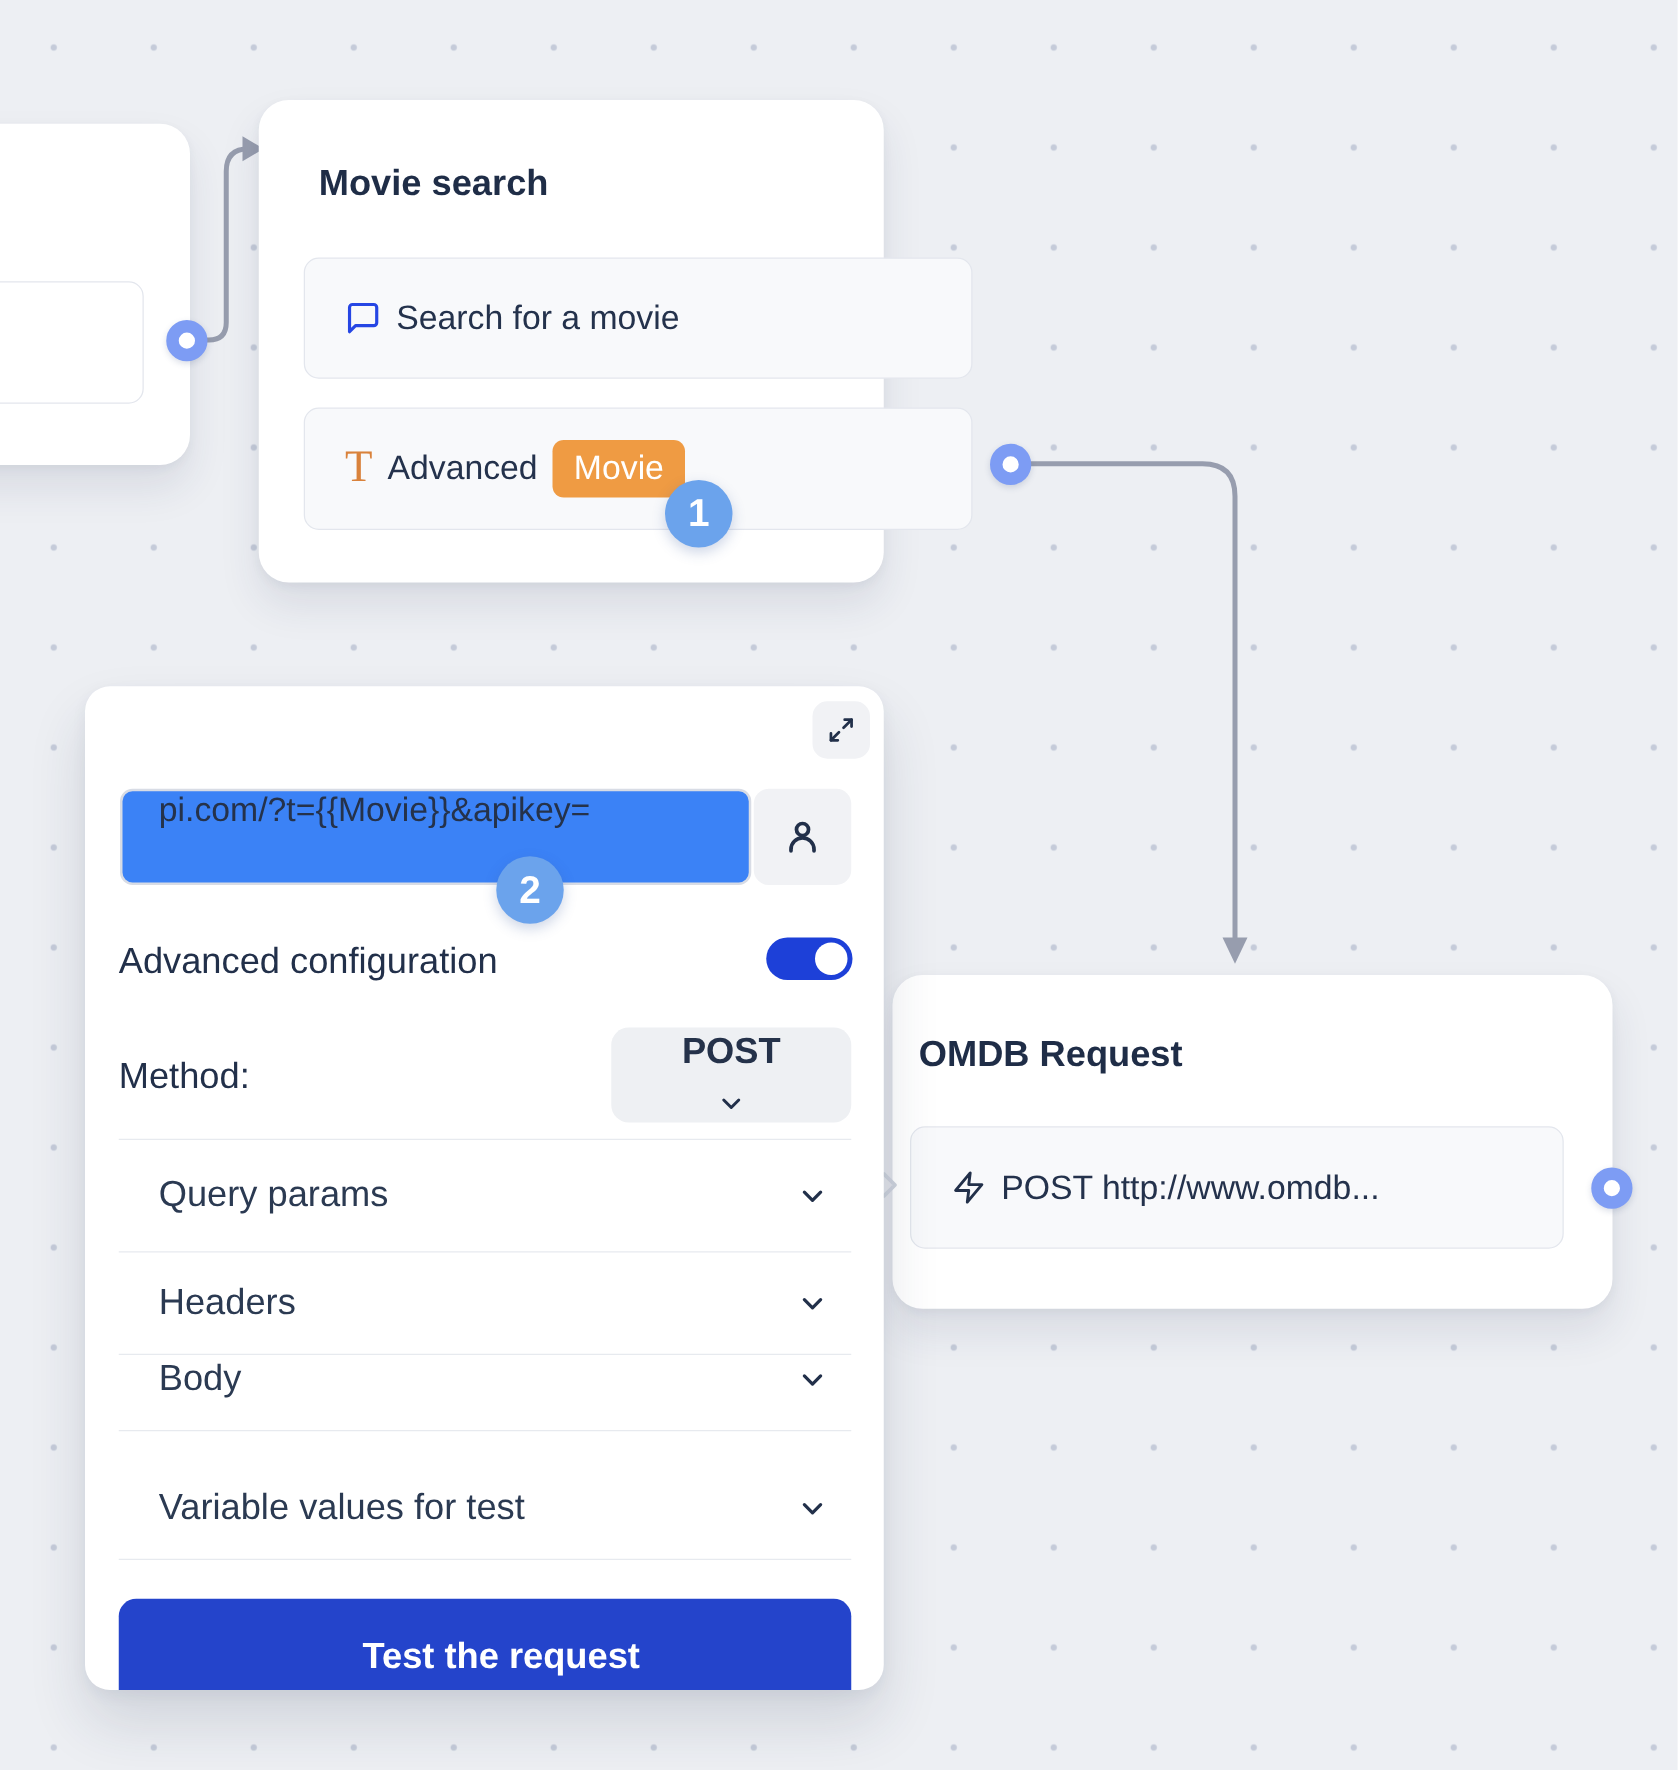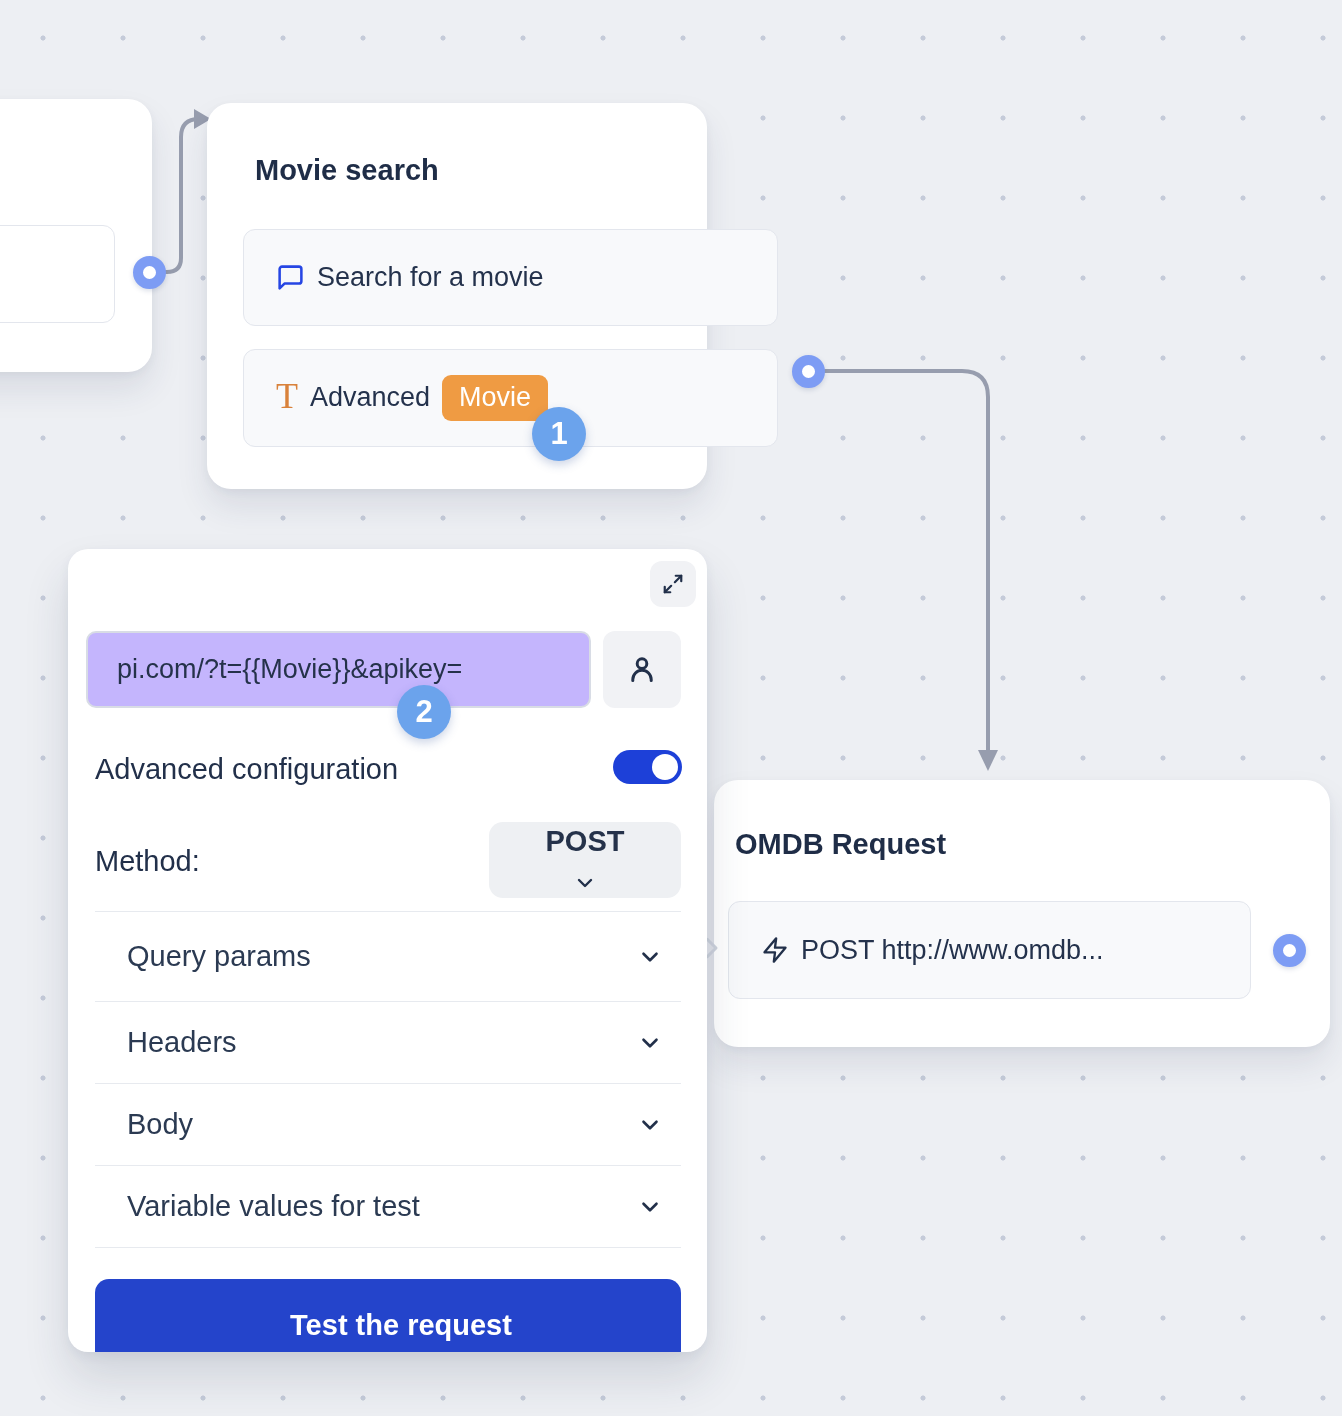--- a/index.html
+++ b/index.html
@@ -43,23 +43,23 @@
   .panel{
     position:absolute;left:68px;top:549px;width:639px;height:803px;background:#fff;
     border-radius:20px;z-index:3;overflow:hidden;
     box-shadow:0 26px 46px rgba(35,48,80,.14),0 4px 12px rgba(35,48,80,.06);
   }
   .sq-btn{
     position:absolute;background:#f1f2f5;border-radius:12px;border:none;
     display:flex;align-items:center;justify-content:center;cursor:pointer;
   }
   .url-input{
-    position:absolute;left:18px;top:82px;width:505px;height:77px;box-sizing:border-box;
-    background:#c4b5fd;border:2px solid #d8dce5;border-radius:10px;
-    display:flex;align-items:center;overflow:hidden;padding-left:29px;
+    position:absolute;left:28px;top:82px;width:505px;height:77px;box-sizing:border-box;
+    background:#3b82f6;border:2px solid #d8dce5;border-radius:10px;
+    display:flex;overflow:hidden;padding-left:29px;
   }
   .url-input span{font-size:27px;color:#25324a;white-space:nowrap;}
   .panel-label{position:absolute;font-size:29px;color:#22304a;}
   .toggle{
     position:absolute;left:545px;top:201px;width:69px;height:34px;border-radius:17px;
     background:#1d40d8;cursor:pointer;
   }
   .toggle .knob{position:absolute;right:4px;top:4px;width:26px;height:26px;border-radius:50%;background:#fff;}
   .dropdown{
     position:absolute;left:421px;top:273px;width:192px;height:76px;background:#eef0f3;border-radius:14px;
@@ -90,21 +90,21 @@
     <polygon points="194,109 211,119 194,129" fill="#979dae"></polygon>
     <path d="M 825 371 L 962 371 Q 988 371 988 397 L 988 751" fill="none" stroke="#979dae" stroke-width="4" stroke-linecap="round"></path>
     <polygon points="978,750 998,750 988,771" fill="#979dae"></polygon>
   </svg>
 
   <div class="card" style="left:-62px;top:99px;width:214px;height:273px;">
     <div class="node-item" style="left:-20px;top:126px;width:197px;height:98px;background:#fff;"></div>
   </div>
   <div class="connector" style="left:132.5px;top:255.5px;"></div>
 
-  <div class="card" style="left:207px;top:80px;width:500px;height:386px;margin-top:23px;">
+  <div class="card" style="left:207px;top:80px;width:500px;height:386px;">
     <div class="card-title" style="position:absolute;left:48px;top:51px;">Movie search</div>
 
     <div class="node-item" style="left:36px;top:126px;width:535px;height:97px;">
       <span class="icon">
         <svg width="29" height="29" viewBox="0 0 24 24" fill="none" stroke="#2646e4" stroke-width="2.1" stroke-linejoin="round">
           <path d="M21 15a2 2 0 0 1-2 2H7l-4 4V5a2 2 0 0 1 2-2h14a2 2 0 0 1 2 2z"></path>
         </svg>
       </span>
       <span>Search for a movie</span>
     </div>
@@ -114,21 +114,21 @@
       <span style="display:flex;align-items:center;">
         <span>Advanced</span>
         <span class="var-badge">Movie</span>
       </span>
     </div>
 
     <div class="step-badge" style="left:325px;top:304px;">1</div>
   </div>
   <div class="connector" style="left:791.5px;top:354.5px;"></div>
 
-  <div class="card" style="left:714px;top:780px;width:576px;height:267px;padding-left:40px;">
+  <div class="card" style="left:714px;top:780px;width:576px;height:267px;">
     <span class="in-notch" style="left:-18px;top:151px;">
       <svg width="30" height="34" viewBox="0 0 24 24" fill="none" stroke="#cdd2dc" stroke-width="2.4" stroke-linecap="round" stroke-linejoin="round">
         <polyline points="9 5 16 12 9 19"></polyline>
       </svg>
     </span>
     <div class="card-title" style="position:absolute;left:21px;top:48px;">OMDB Request</div>
 
     <div class="node-item" style="left:14px;top:121px;width:523px;height:98px;">
       <span class="icon">
         <svg width="28" height="28" viewBox="0 0 24 24" fill="none" stroke="#22304a" stroke-width="2" stroke-linejoin="round">
@@ -194,21 +194,21 @@
       </span>
     </div>
     <div class="acc-row" style="top:363px;height:90px;">
       <span>Query params</span>
       <span class="icon">
         <svg width="26" height="26" viewBox="0 0 24 24" fill="none" stroke="#22304a" stroke-width="2.4" stroke-linecap="round" stroke-linejoin="round">
             <polyline points="6 9 12 15 18 9"></polyline>
           </svg>
       </span>
     </div>
-    <div class="acc-row" style="top:535px;height:82px;text-align:right;">
+    <div class="acc-row" style="top:514px;height:82px;text-align:right;">
       <span>Body</span>
       <span class="icon">
         <svg width="26" height="26" viewBox="0 0 24 24" fill="none" stroke="#22304a" stroke-width="2.4" stroke-linecap="round" stroke-linejoin="round">
             <polyline points="6 9 12 15 18 9"></polyline>
           </svg>
       </span>
     </div>
     <div class="acc-row" style="top:617px;height:82px;">
       <span>Variable values for test</span>
       <span class="icon">

